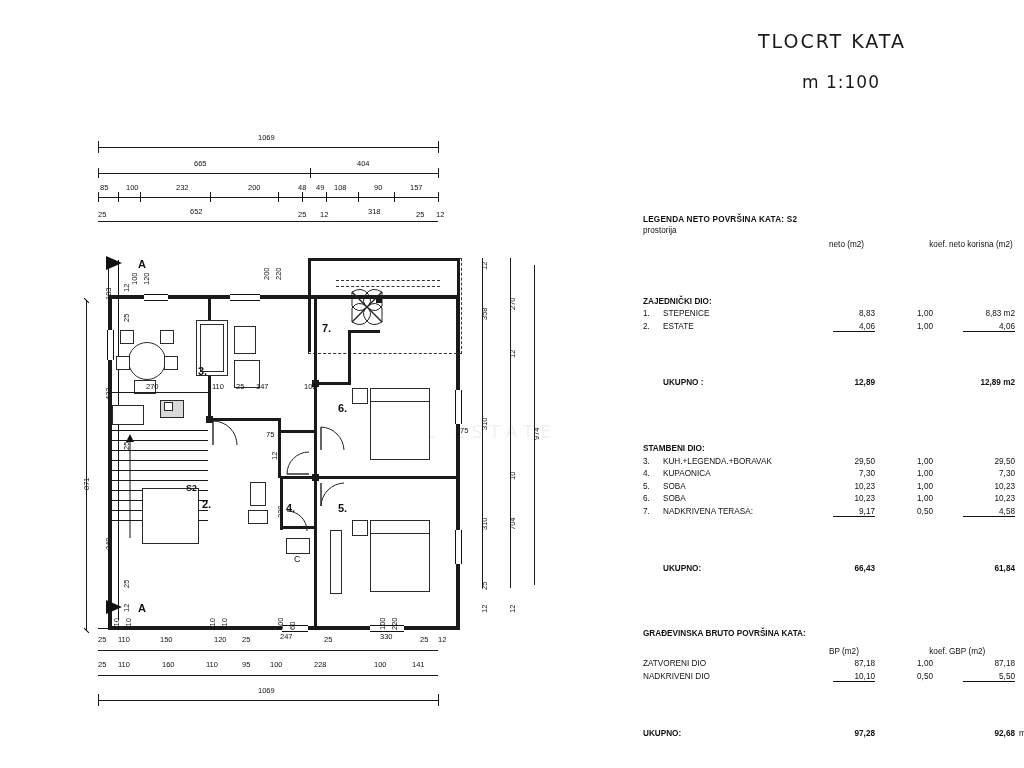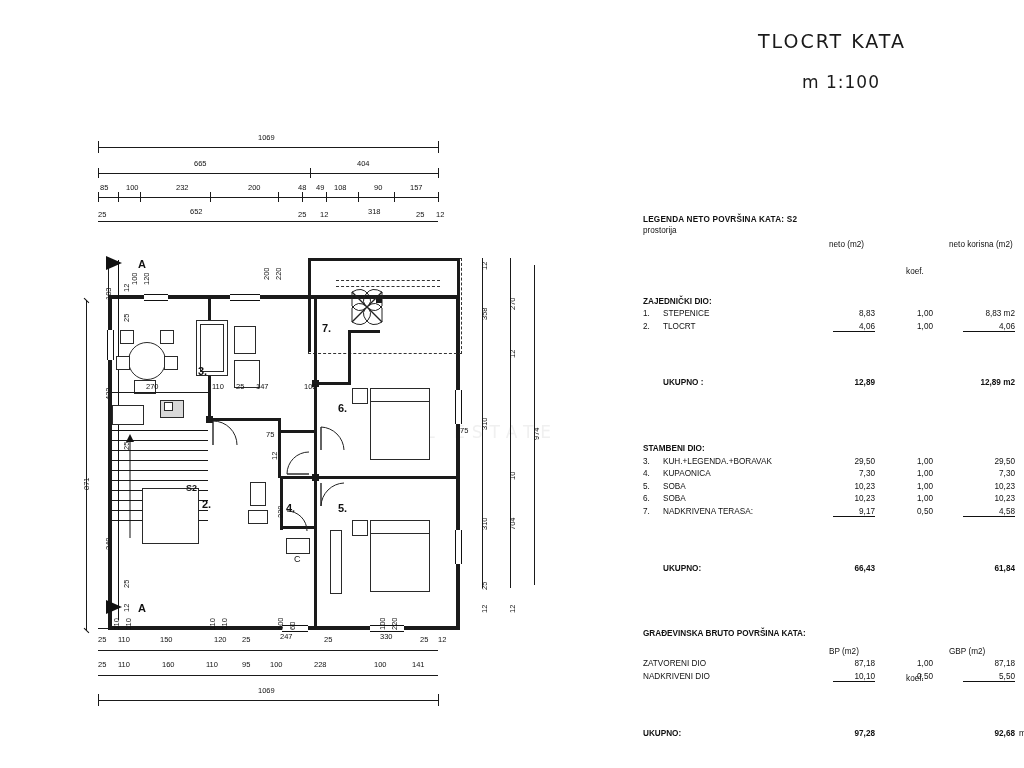--- a/index.html
+++ b/index.html
@@ -15,21 +15,21 @@
   .legend .ttl{font-weight:bold;letter-spacing:.2px;}
   .legend .sub{margin-top:2px;}
   .lrow{position:relative;height:12.6px;}
   .lrow span{position:absolute;white-space:nowrap;}
   .c-no{left:0px;}
   .c-name{left:20px;}
   .c-neto{left:190px;text-align:right;width:42px;}
   .c-koef{left:258px;text-align:right;width:32px;}
   .c-kor{left:320px;text-align:right;width:52px;}
   .c-hdr-neto{left:186px;width:48px;text-align:left;}
-  .c-hdr-koef{left:252px;width:40px;text-align:center;margin-top:27px;}
+  .c-hdr-koef{left:264px;width:40px;text-align:right;}
   .c-hdr-kor{left:306px;width:70px;text-align:left;}
   .b{font-weight:bold;margin-top:44px;}
   .uline{border-bottom:1px solid #111;}
   .gap{height:9px;}
   .smgap{height:5px;}
 
   
   .wm{position:absolute;left:352px;top:318px;font-size:60px;font-weight:bold;letter-spacing:14px;color:#efefef;font-family:"DejaVu Sans",sans-serif;}
   .wm2{position:absolute;left:370px;top:422px;font-size:17px;letter-spacing:7px;color:#f0f0f0;font-family:"DejaVu Sans",sans-serif;}
 
@@ -78,21 +78,21 @@
     </div>
     <div class="lrow">
       <span class="c-no">1.</span>
       <span class="c-name">STEPENICE</span>
       <span class="c-neto">8,83</span>
       <span class="c-koef">1,00</span>
       <span class="c-kor">8,83 m2</span>
     </div>
     <div class="lrow">
       <span class="c-no">2.</span>
-      <span class="c-name">TLOCRT</span>
+      <span class="c-name">ESTATE</span>
       <span class="c-neto uline">4,06</span>
       <span class="c-koef">1,00</span>
       <span class="c-kor uline">4,06</span>
     </div>
     <div class="lrow b">
       <span class="c-name">UKUPNO :</span>
       <span class="c-neto">12,89</span>
       <span class="c-kor">12,89 m2</span>
     </div>
 

